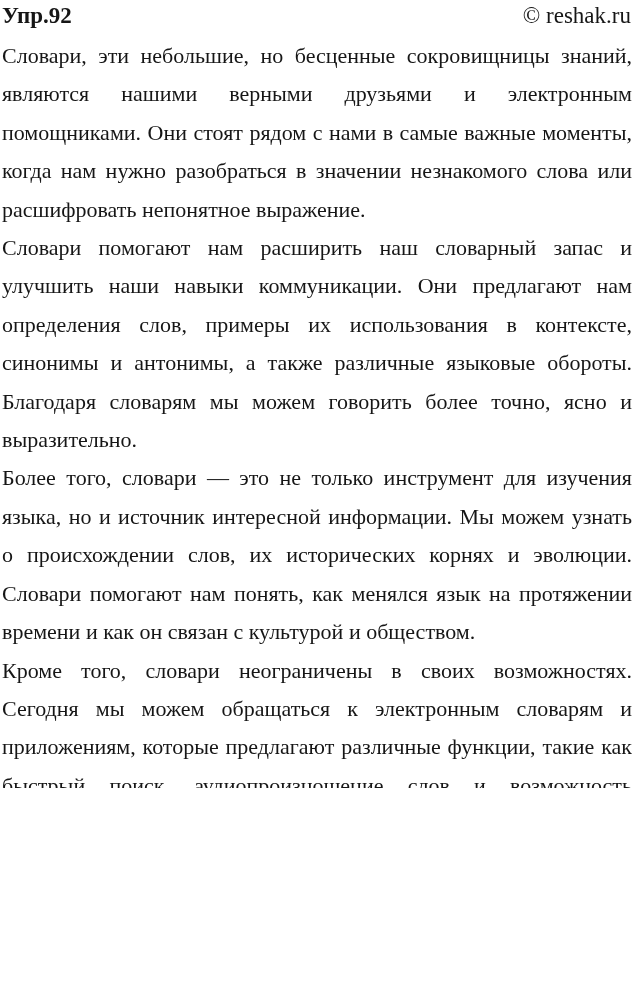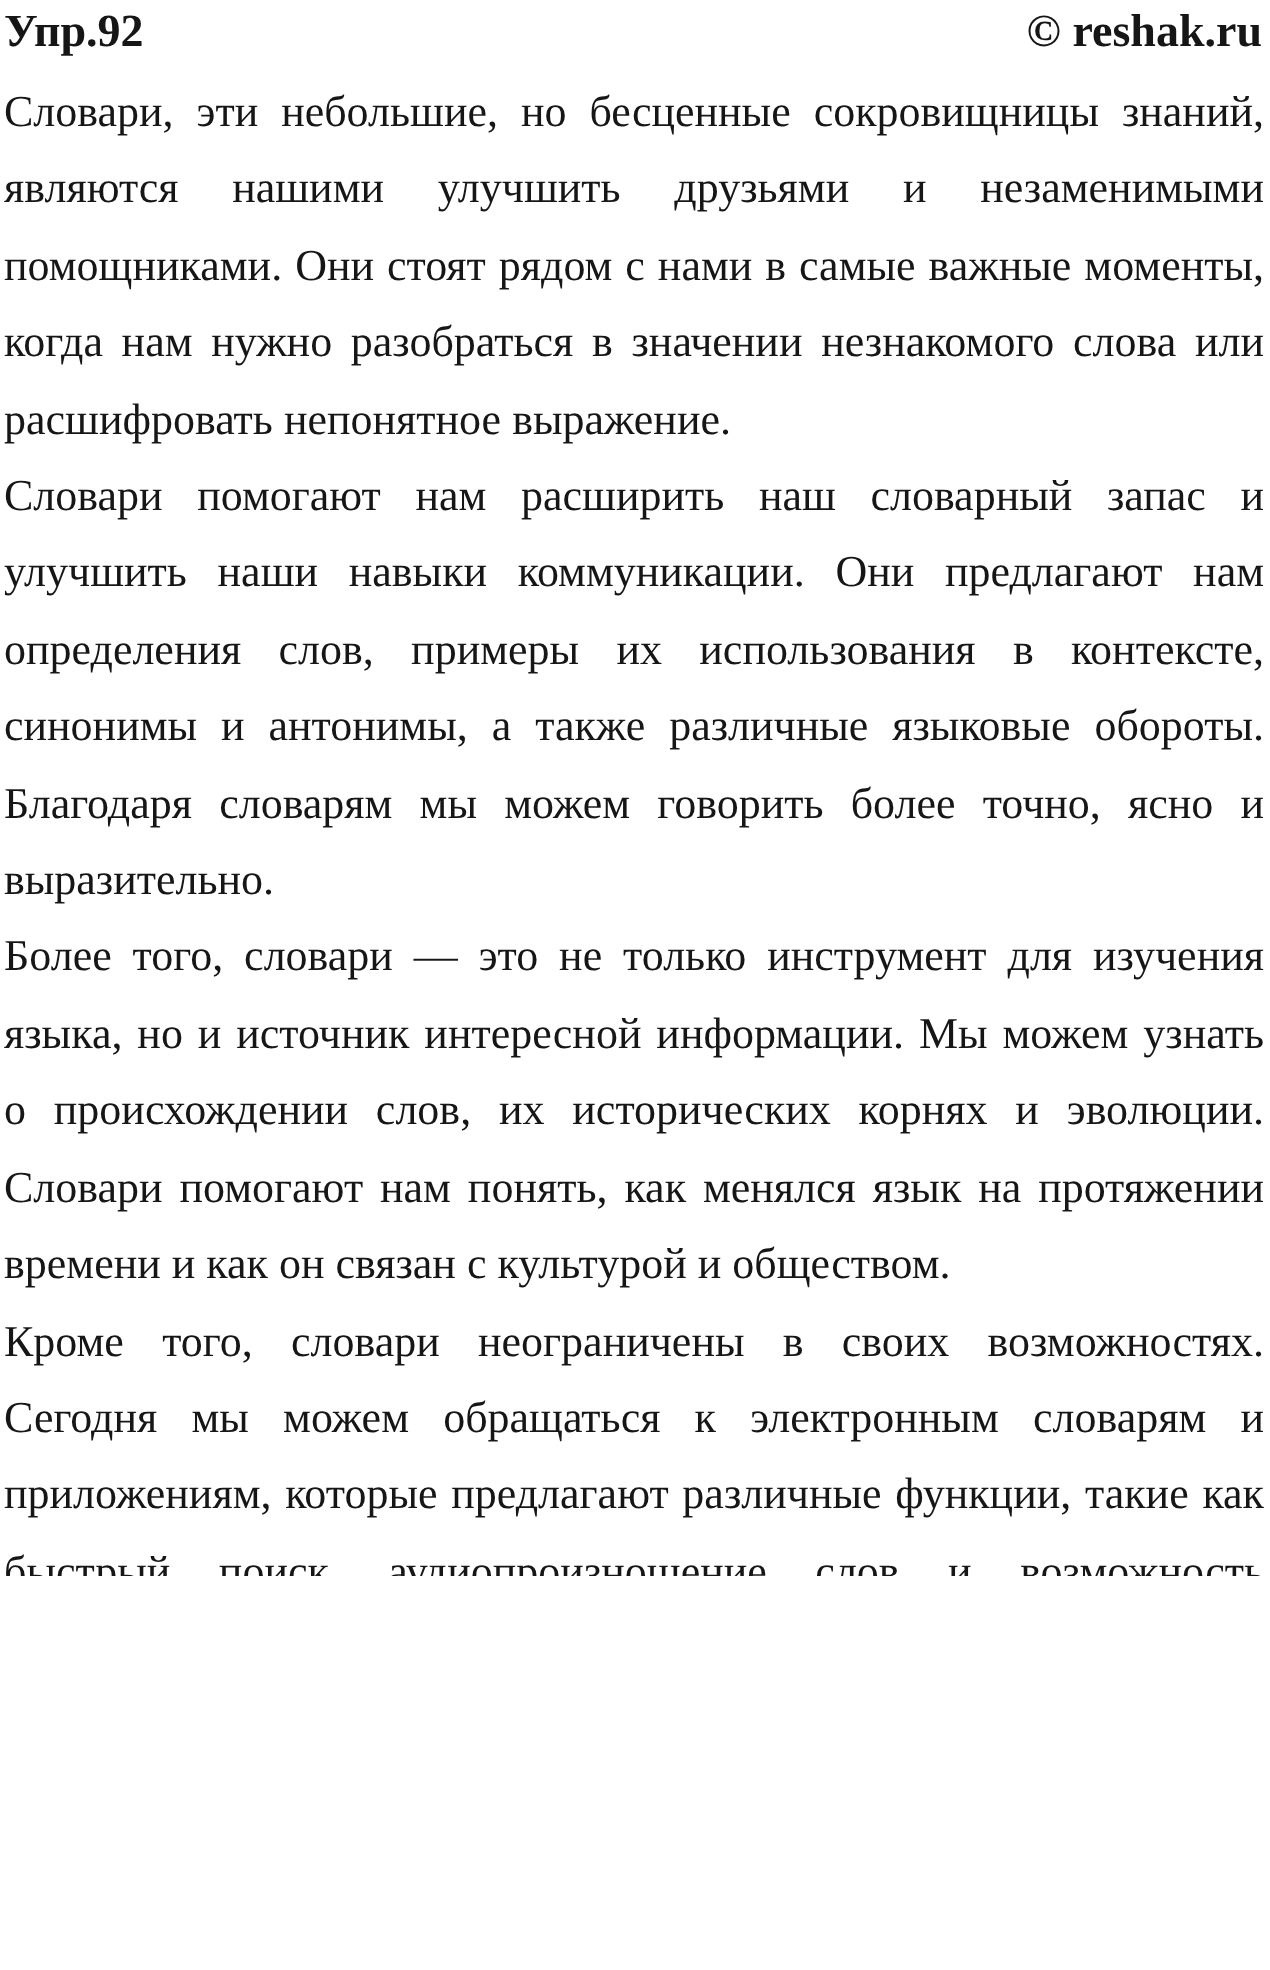--- a/index.html
+++ b/index.html
@@ -22,21 +22,21 @@
     justify-content: space-between;
     align-items: flex-start;
     padding: 2px 4px 0 2px;
     font-size: 23px;
     line-height: 28px;
   }
   .exercise {
     font-weight: bold;
   }
   .copyright {
-    font-weight: bold;
+    font-weight: normal;
     text-align: right;
   }
   .essay-title {
     margin: 7px 0 0 0;
     text-align: center;
     font-size: 22px;
     font-weight: normal;
     line-height: 28px;
   }
   .essay {
@@ -71,21 +71,21 @@
 
 <div class="page">
 
   <div class="doc-header">
     <span class="exercise">Упр.92</span>
     <span class="copyright">© reshak.ru</span>
   </div>
 
 
   <div class="essay">
-    <p>Словари, эти небольшие, но бесценные сокровищницы знаний, являются нашими улучшить друзьями и незаменимыми помощниками. Они стоят рядом с нами в самые важные моменты, когда нам нужно разобраться в значении незнакомого слова или расшифровать непонятное выражение.</p>
+    <p>Словари, эти небольшие, но бесценные сокровищницы знаний, являются нашими верными друзьями и электронным помощниками. Они стоят рядом с нами в самые важные моменты, когда нам нужно разобраться в значении незнакомого слова или расшифровать непонятное выражение.</p>
     <p>Словари помогают нам расширить наш словарный запас и улучшить наши навыки коммуникации. Они предлагают нам определения слов, примеры их использования в контексте, синонимы и антонимы, а также различные языковые обороты. Благодаря словарям мы можем говорить более точно, ясно и выразительно.</p>
     <p>Более того, словари — это не только инструмент для изучения языка, но и источник интересной информации. Мы можем узнать о происхождении слов, их исторических корнях и эволюции. Словари помогают нам понять, как менялся язык на протяжении времени и как он связан с культурой и обществом.</p>
     <p>Кроме того, словари неограничены в своих возможностях. Сегодня мы можем обращаться к электронным словарям и приложениям, которые предлагают различные функции, такие как быстрый поиск, аудиопроизношение слов и возможность сохранять изученные слова для повторения.</p>
     <p>Так что давайте будем ценить словари, наших верных друзей и помощников, и использовать их на пути к образованию и познанию мира слов.</p>
   </div>
 
   <svg class="watermark" width="240" height="173" viewBox="0 0 240 173" aria-hidden="true">
     <text x="16" y="144" font-size="76" transform="rotate(-12 48 118)" stroke="#a3a3a3">©</text>
     <text font-size="37" letter-spacing="1" transform="translate(27 32) rotate(41)" stroke="#a3a3a3">reshak.ru</text>
   </svg>

